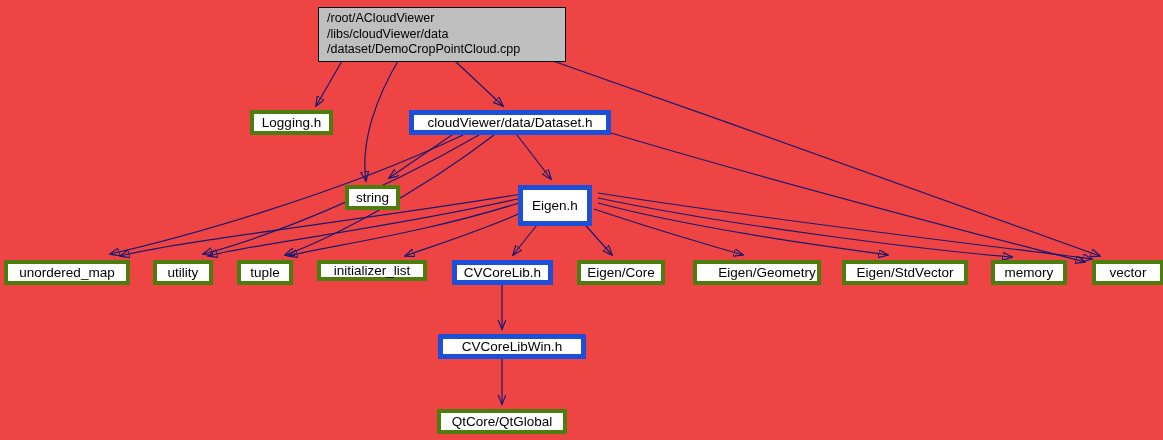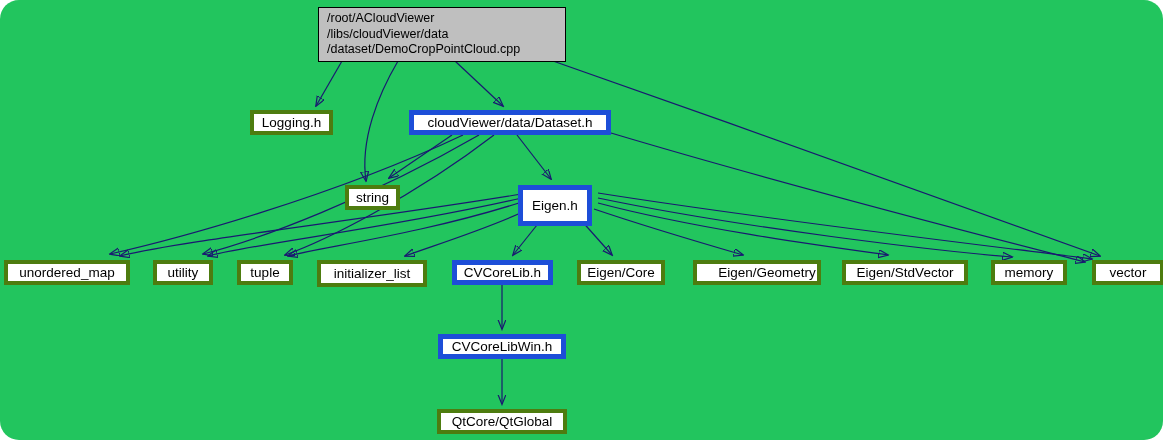--- a/index.html
+++ b/index.html
@@ -5,23 +5,22 @@
   html, body {
     margin: 0;
     padding: 0;
     background: #ffffff;
     font-family: "Liberation Sans", "DejaVu Sans", sans-serif;
   }
   .canvas {
     position: relative;
     width: 1163px;
     height: 440px;
-    background: #22c55e;
+    background: #ef4444;
     overflow: hidden;
-    border-radius: 19px;
   }
   svg.edges {
     position: absolute;
     left: 0; top: 0;
     width: 1163px;
     height: 440px;
     z-index: 1;
   }
   svg.edges path {
     fill: none;
@@ -104,31 +103,31 @@
   <div class="node" style="left:345px; top:185px; width:55px; height:25px;">string</div>
 
   <div class="node documented" style="left:518px; top:185px; width:74px; height:41px;">Eigen.h</div>
 
   <div class="node" style="left:4px; top:260px; width:126px; height:25px;">unordered_map</div>
 
   <div class="node" style="left:153px; top:260px; width:60px; height:25px;">utility</div>
 
   <div class="node" style="left:237px; top:260px; width:56px; height:25px;">tuple</div>
 
-  <div class="node" style="left:317px; top:260px; width:110px; height:27px;">initializer_list</div>
+  <div class="node" style="left:317px; top:260px; width:110px; height:21px;">initializer_list</div>
 
   <div class="node documented" style="left:452px; top:260px; width:101px; height:25px;">CVCoreLib.h</div>
 
   <div class="node" style="left:577px; top:260px; width:88px; height:25px;">Eigen/Core</div>
 
   <div class="node" style="left:693px; top:260px; width:128px; height:25px;padding-left:20px;">Eigen/Geometry</div>
 
   <div class="node" style="left:842px; top:260px; width:126px; height:25px;">Eigen/StdVector</div>
 
   <div class="node" style="left:991px; top:260px; width:76px; height:25px;">memory</div>
 
   <div class="node" style="left:1092px; top:260px; width:72px; height:25px;">vector</div>
 
-  <div class="node documented" style="left:438px; top:334px; width:128px; height:25px;">CVCoreLibWin.h</div>
+  <div class="node documented" style="left:438px; top:334px; width:148px; height:25px;">CVCoreLibWin.h</div>
 
   <div class="node" style="left:437px; top:409px; width:130px; height:25px;">QtCore/QtGlobal</div>
 
 </div>
 
 </body></html>

